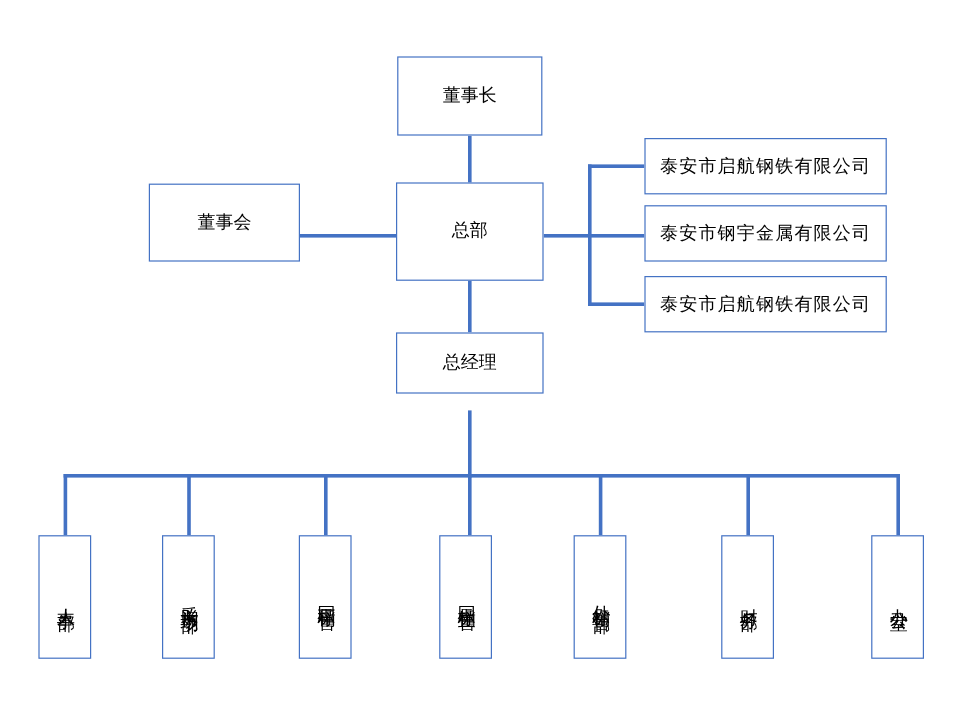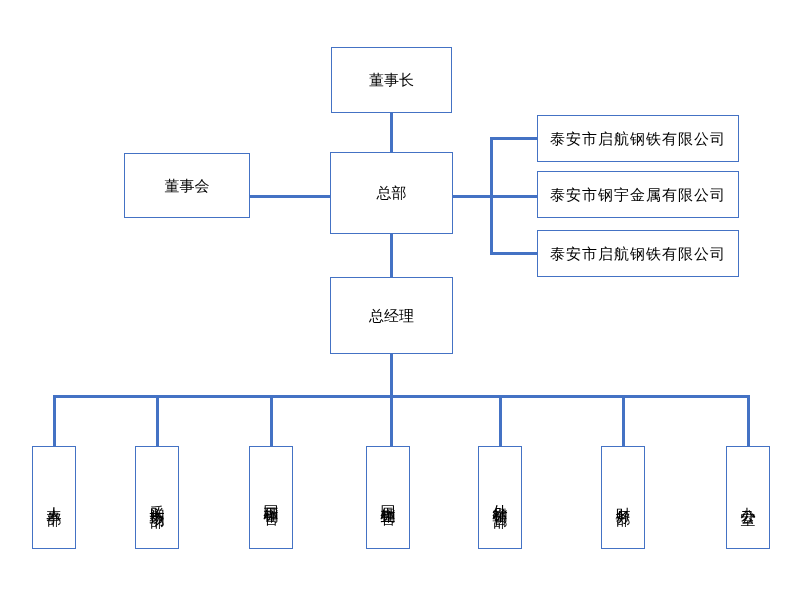--- a/index.html
+++ b/index.html
@@ -72,21 +72,21 @@
   <div class="node company" style="left:537px; top:115px; width:202px; height:47px;">
     <span>泰安市启航钢铁有限公司</span>
   </div>
   <div class="node company" style="left:537px; top:171px; width:202px; height:47px;">
     <span>泰安市钢宇金属有限公司</span>
   </div>
   <div class="node company" style="left:537px; top:230px; width:202px; height:47px;">
     <span>泰安市启航钢铁有限公司</span>
   </div>
 
-  <div class="node" style="left:330px; top:277px; width:123px; height:77px;">
+  <div class="node" style="left:330px; top:277px; width:123px; height:51px;">
     <span>总经理</span>
   </div>
 
   <div class="node" style="left:32px; top:446px; width:44px; height:103px;">
     <span class="vtext">人事部</span>
   </div>
   <div class="node" style="left:135px; top:446px; width:44px; height:103px;">
     <span class="vtext">采购市场部</span>
   </div>
   <div class="node" style="left:249px; top:446px; width:44px; height:103px;">

